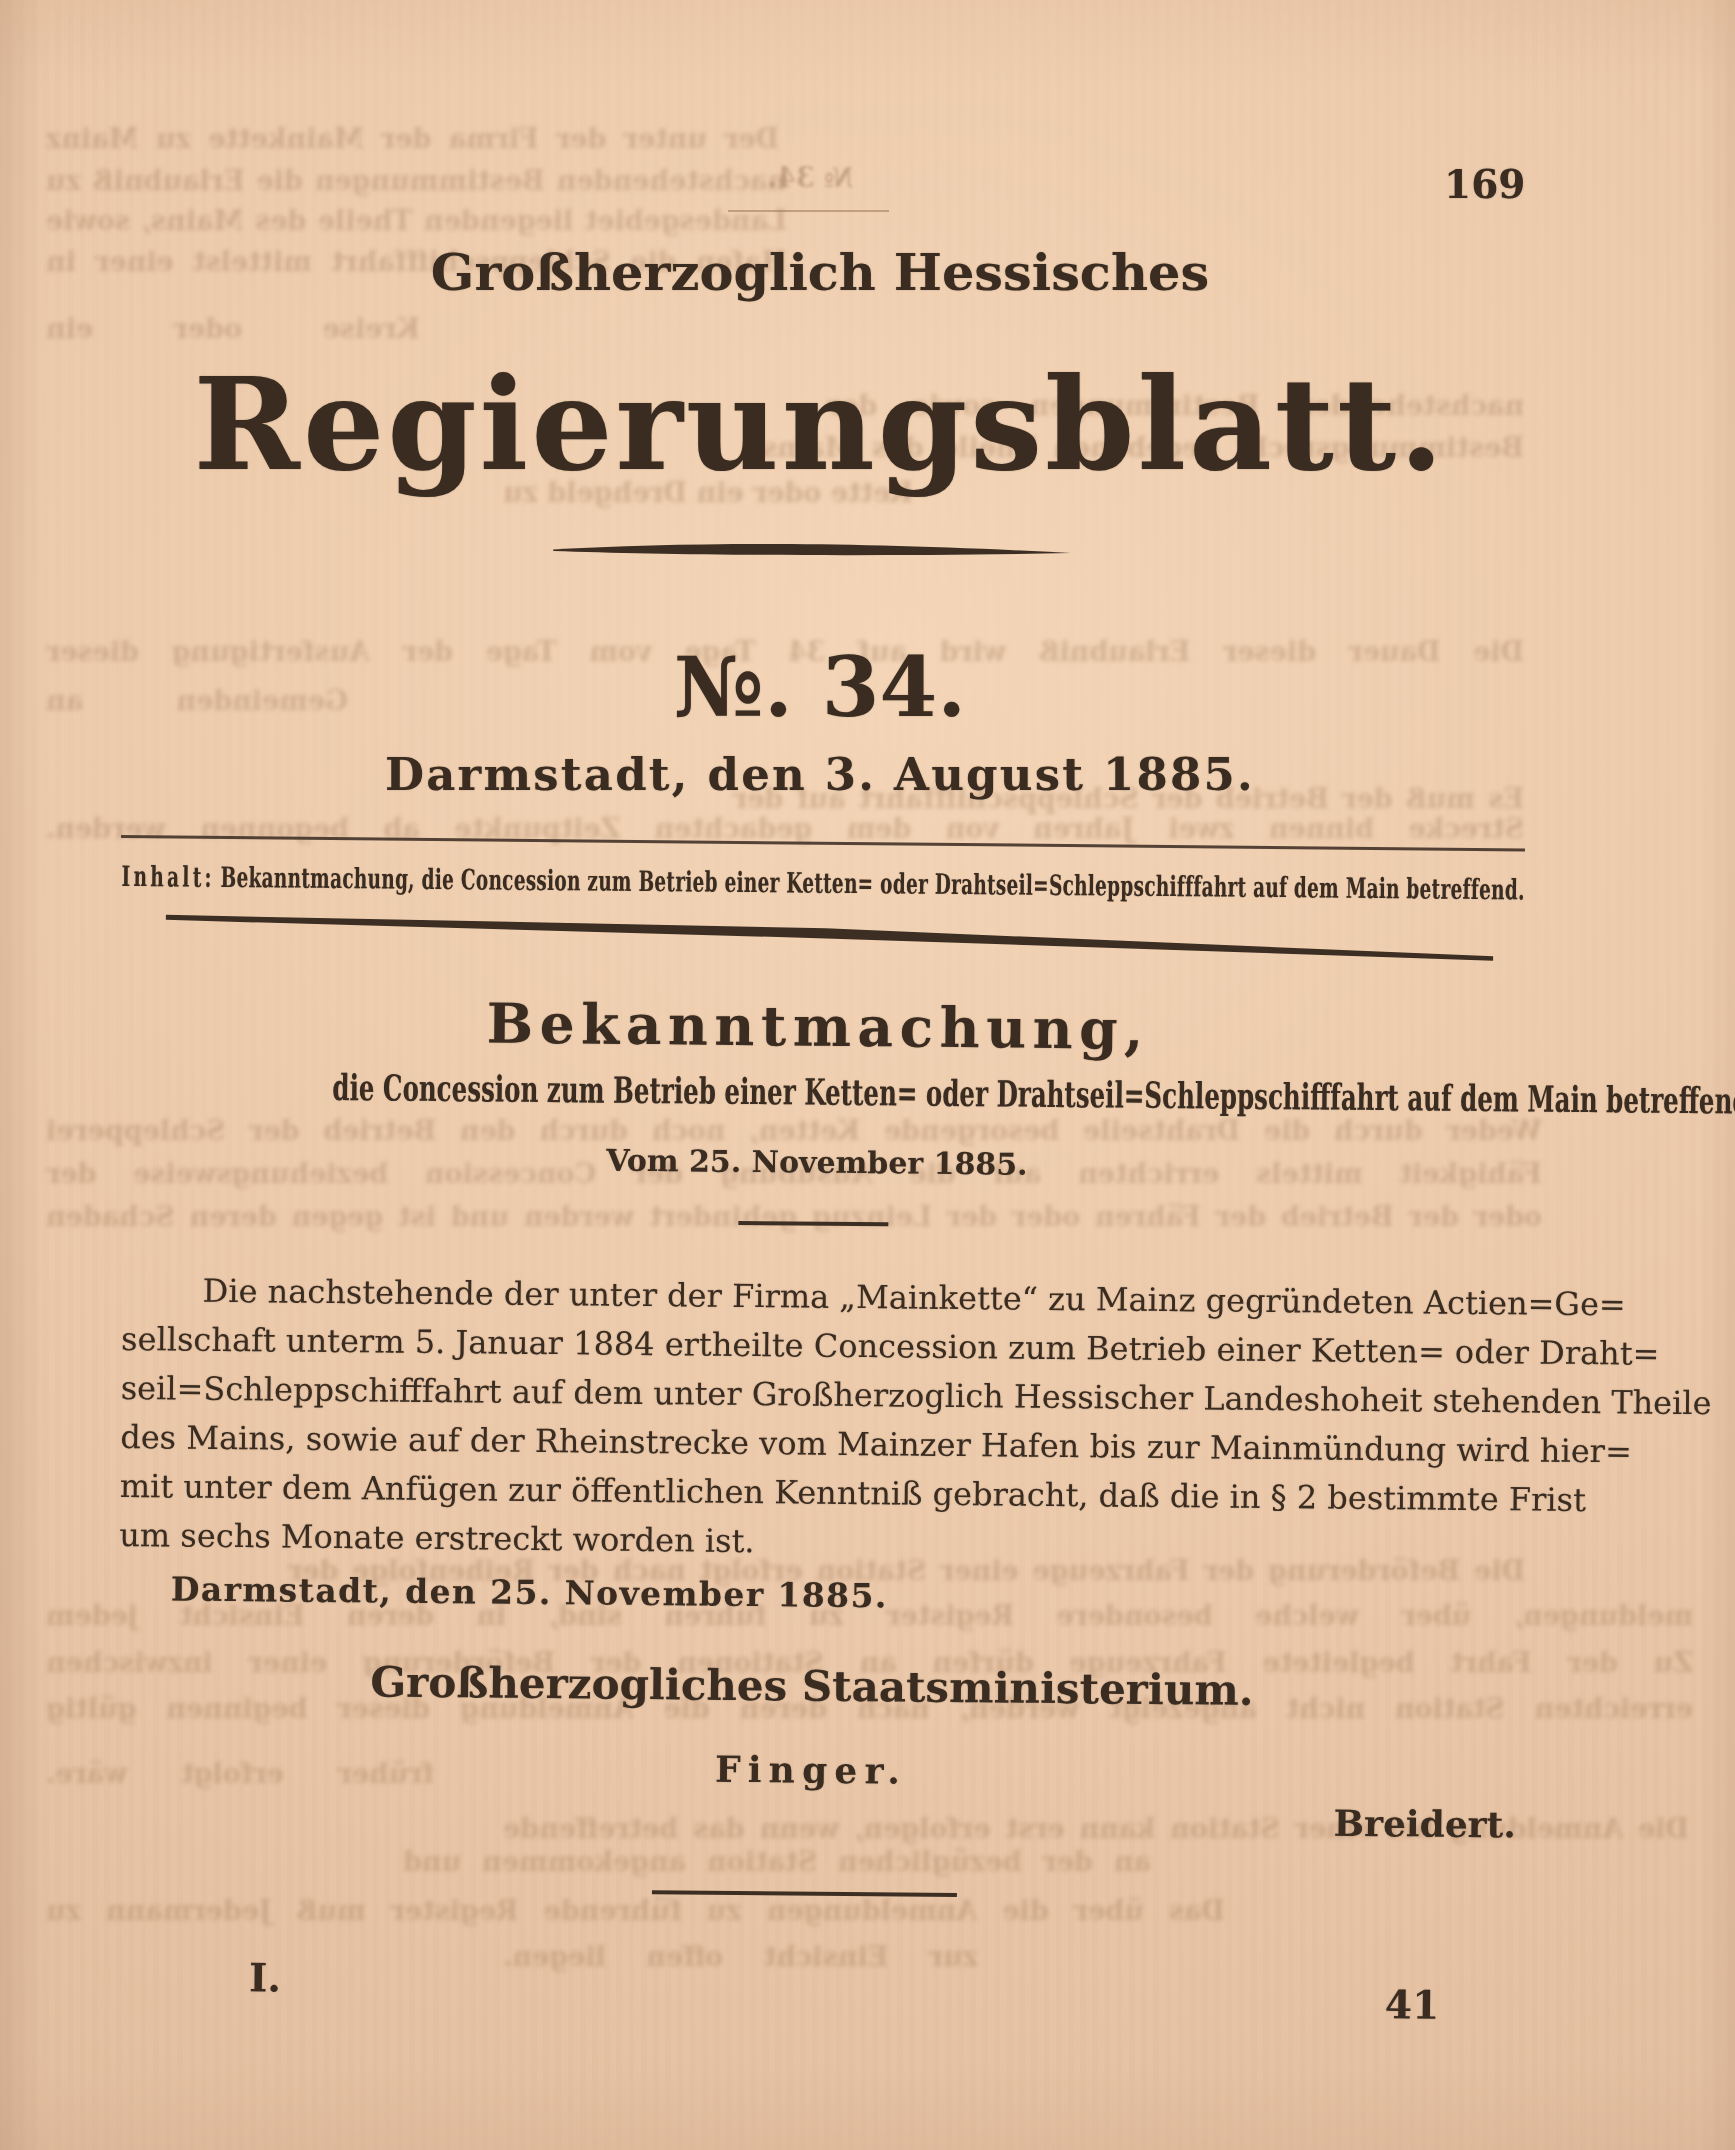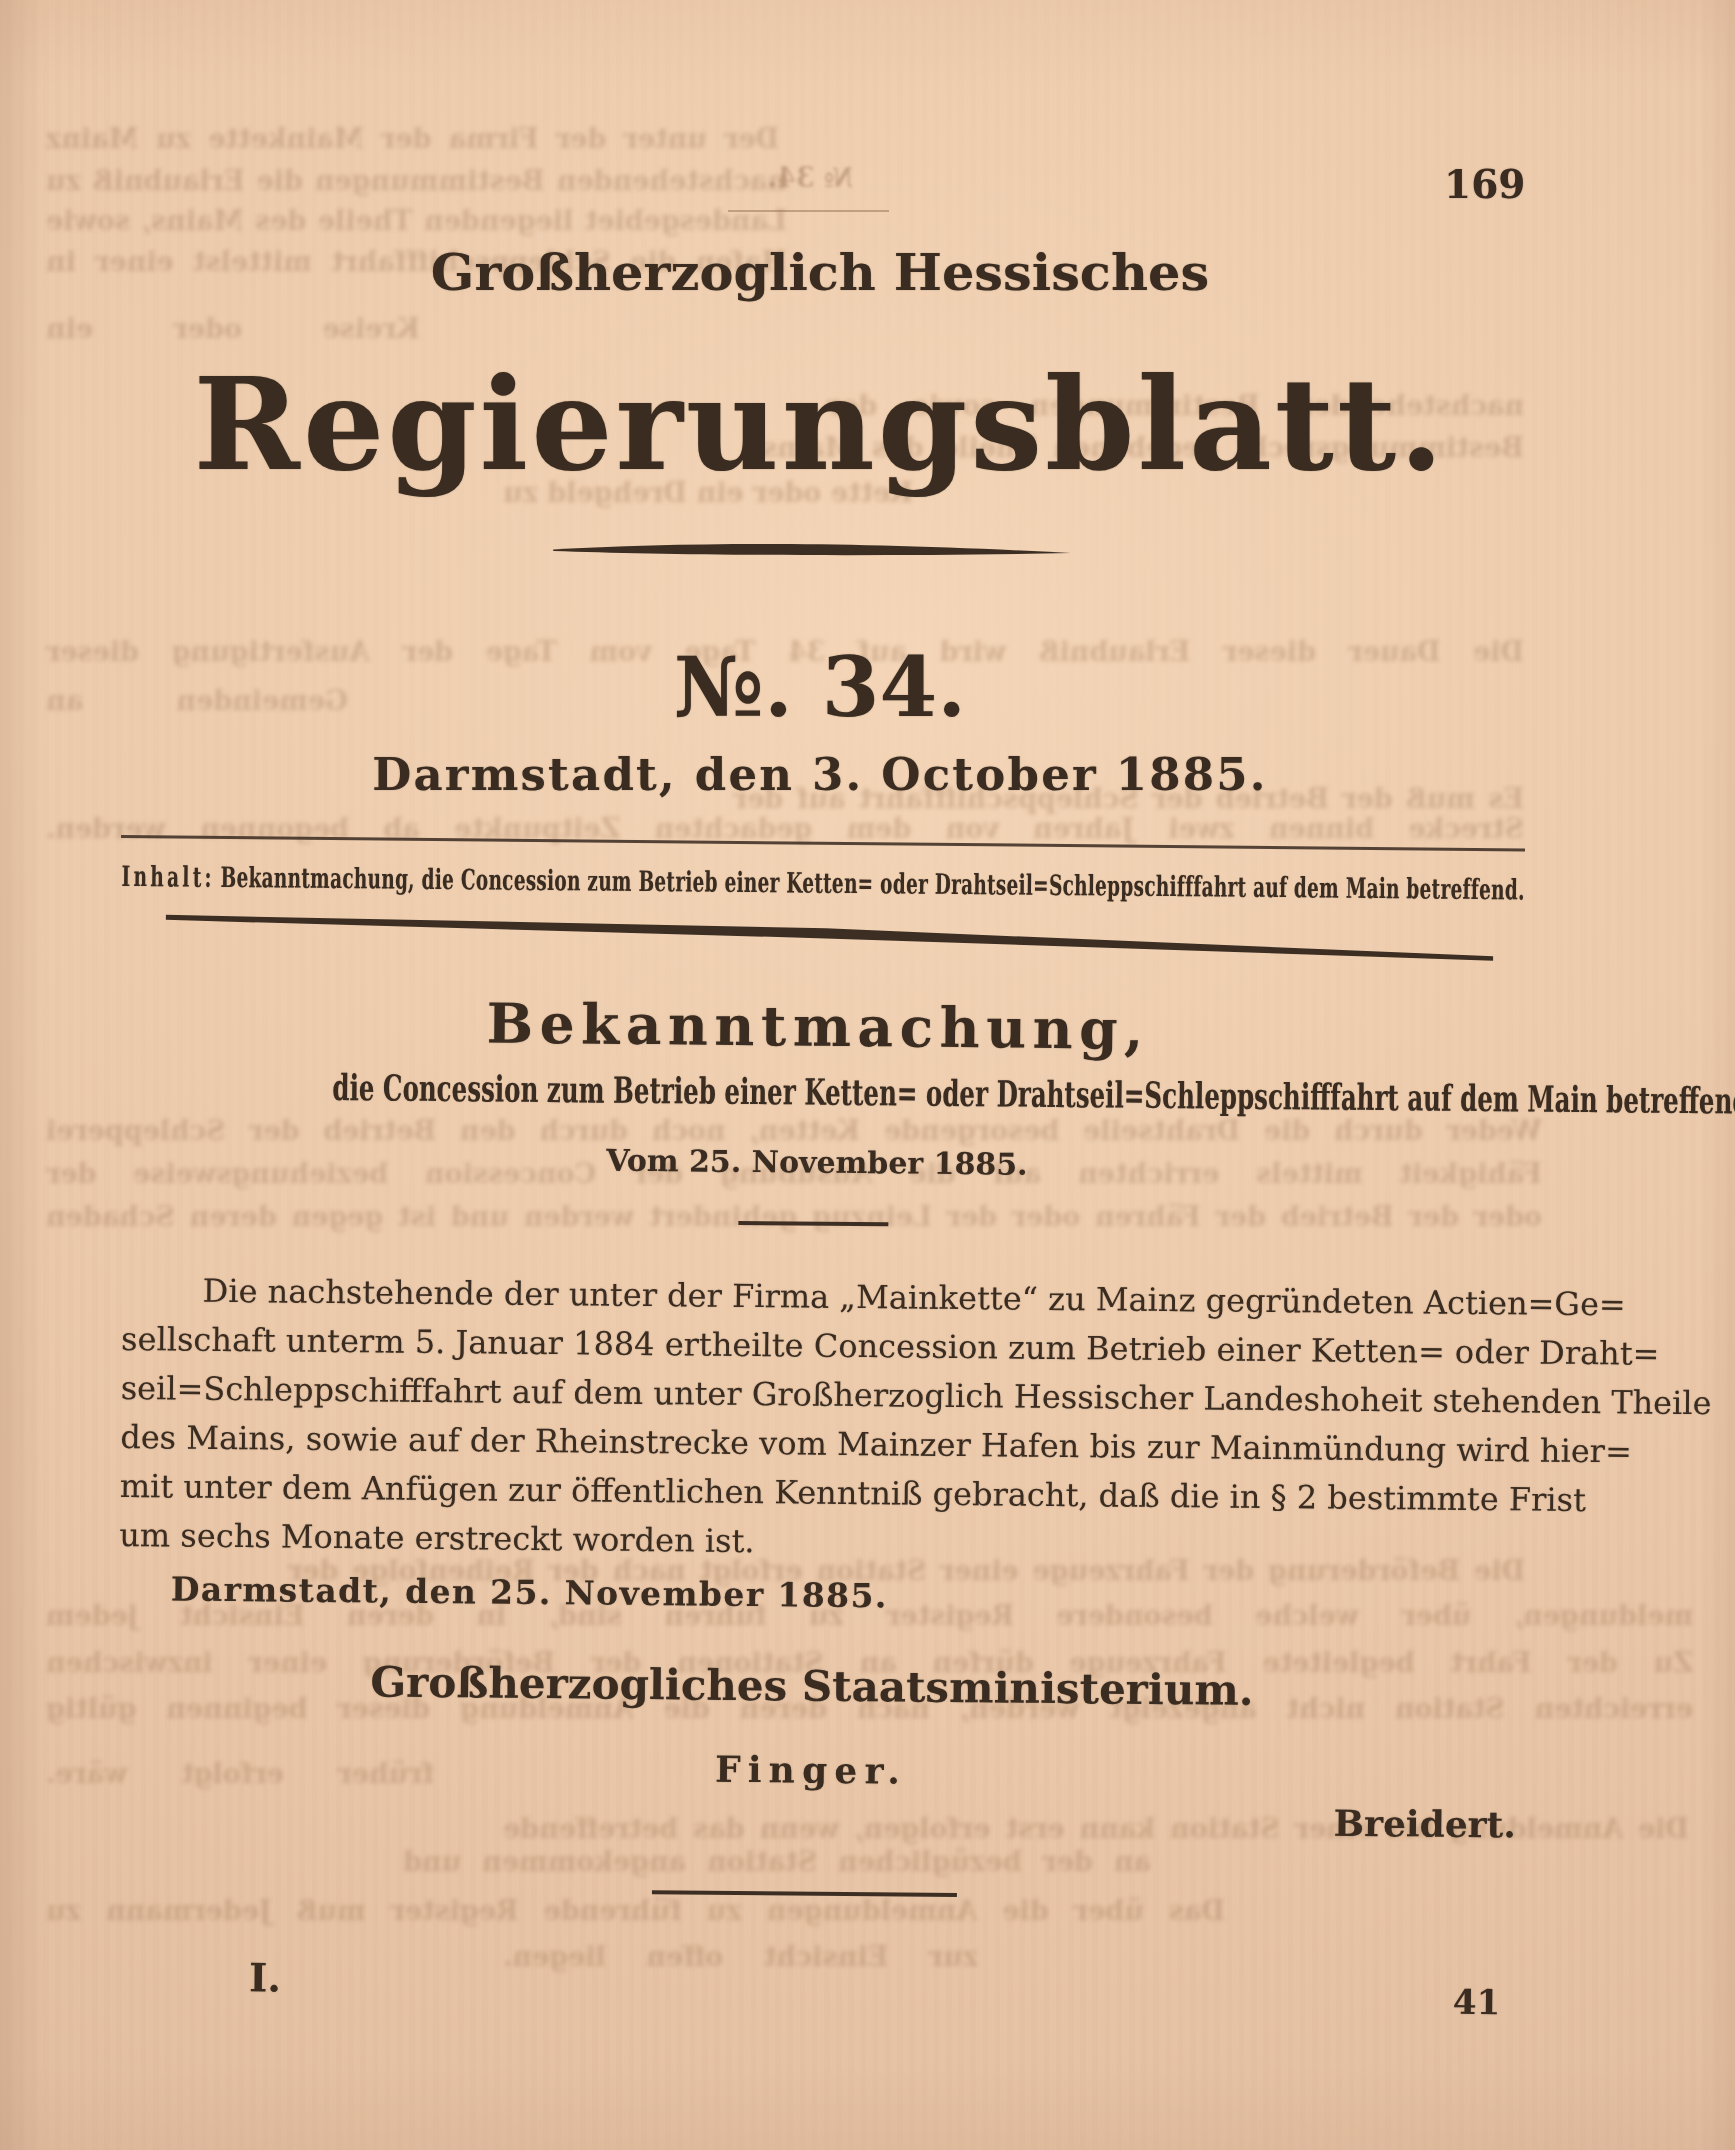--- a/index.html
+++ b/index.html
@@ -92,21 +92,21 @@
     <div class="abs col ink b nowrap" style="top:242px;font-size:51px;">Großherzoglich Hessisches</div>
 
     <div class="abs col ink b nowrap" style="top:349px;font-size:128px;letter-spacing:2.9px;">Regierungsblatt.</div>
 
     <svg class="abs" style="left:546px;top:538px;" width="532" height="21.6" viewBox="0 0 740 30">
       <path d="M10 16 C 190 6, 420 4, 730 21 C 460 26, 180 24, 10 18 Z" fill="#3c2e23"></path>
     </svg>
 
     <div class="abs col ink b nowrap" style="top:638px;font-size:83px;">№. 34.</div>
 
-    <div class="abs col ink b nowrap" style="top:748px;font-size:45px;letter-spacing:2.2px;">Darmstadt, den 3. October 1885.</div>
+    <div class="abs col ink b nowrap" style="top:748px;font-size:45px;letter-spacing:2.2px;">Darmstadt, den 3. August 1885.</div>
   </div>
 
   <div id="lower" class="abs">
 
     <div class="abs rule" style="left:121px;top:835px;width:1404px;height:2.9px;opacity:.88;"></div>
 
     <div class="abs ink nowrap" style="left: 122px; top: 860px; width: 1402px; font-size: 28px; transform-origin: left top; transform: scaleX(0.661);">
       <span class="b" style="letter-spacing:5px;">Inhalt:</span>
       <span class="b" style="letter-spacing:0.4px;">Bekanntmachung, die Concession zum Betrieb einer Ketten= oder Drahtseil=Schleppschifffahrt auf dem Main betreffend.</span>
     </div>
@@ -137,17 +137,17 @@
     <div class="abs col ink b nowrap" style="top:1655px;font-size:42px;">Großherzogliches Staatsministerium.</div>
 
     <div class="abs col ink b nowrap" style="top:1742px;font-size:36px;letter-spacing:7.2px;">Finger.</div>
 
     <div class="abs ink b nowrap" style="left:1343px;top:1790px;font-size:36px;">Breidert.</div>
 
     <div class="abs rule" style="left:662px;top:1885px;width:305px;height:3.6px;"></div>
 
     <div class="abs ink b" style="left:260px;top:1953px;font-size:39px;">I.</div>
 
-    <div class="abs ink b" style="left:1464px;top:1969px;font-size:34px;">41</div>
+    <div class="abs ink b" style="left:1396px;top:1969px;font-size:39px;">41</div>
   </div>
 
 </div>
 
 
 </body></html>

